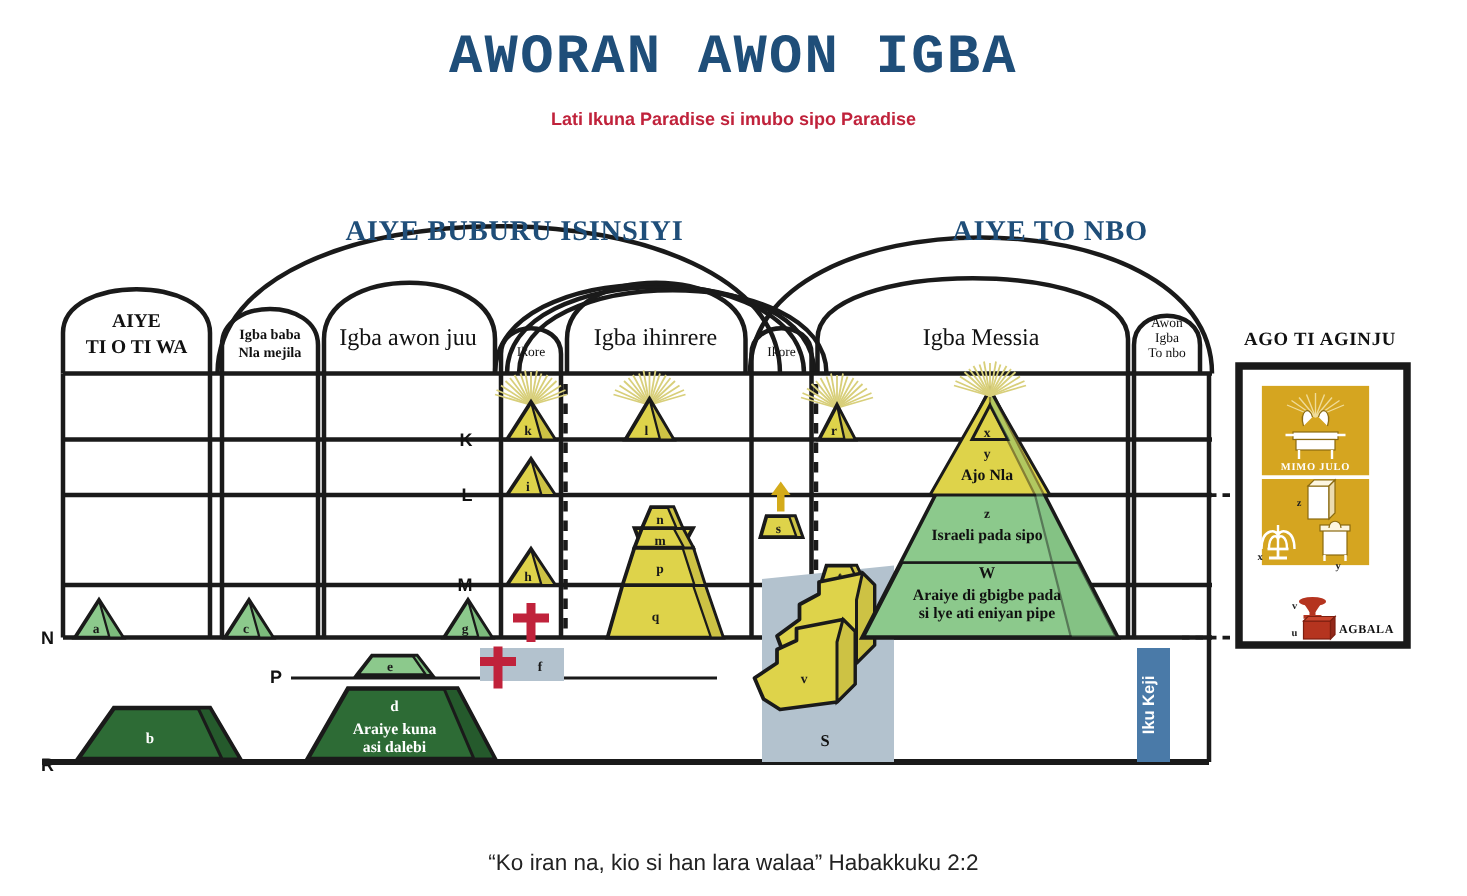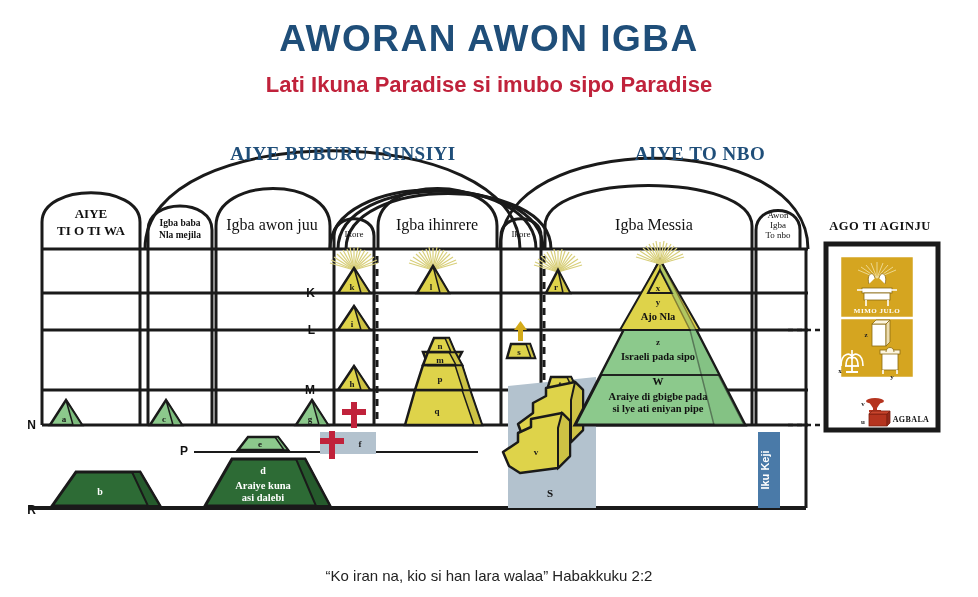--- a/index.html
+++ b/index.html
@@ -1,24 +1,24 @@
 <!DOCTYPE html>
 <html><head>
 <meta charset="utf-8">
 <style>
   html,body{margin:0;padding:0;background:#ffffff;}
   body{width:978px;height:597px;position:relative;overflow:hidden;
        font-family:"Liberation Serif",serif;color:#1a1a1a;}
   .abs{position:absolute;}
   #title{left:0;top:18px;width:978px;text-align:center;
-         font-family:Liberation Sans, sans-serif;font-weight:bold;
+         font-family:Liberation Mono, monospace;font-weight:bold;
          font-size:37px;letter-spacing:1.5px;color:#1f4e79;}
   #subtitle{left:0;top:72px;width:978px;text-align:center;
             font-family:"Liberation Sans",sans-serif;font-weight:bold;
-            font-size:22px;color:#c0223b;}
+            font-size:12px;color:#c0223b;}
   #caption{left:0;top:543px;width:978px;text-align:center;
            font-family:"Liberation Sans",sans-serif;font-size:15px;color:#222;margin-top:24px;}
 
   
   svg#canvas{position:absolute;left:0;top:0;width:978px;height:597px;}
 
   .era-label{font-family:"Liberation Serif",serif;font-weight:bold;
              fill:#1f4e79;font-size:19px;letter-spacing:.5px;}
   .arch-label{font-family:"Liberation Serif",serif;fill:#111;font-size:16px;}
   .arch-label-sm{font-family:"Liberation Serif",serif;fill:#111;

